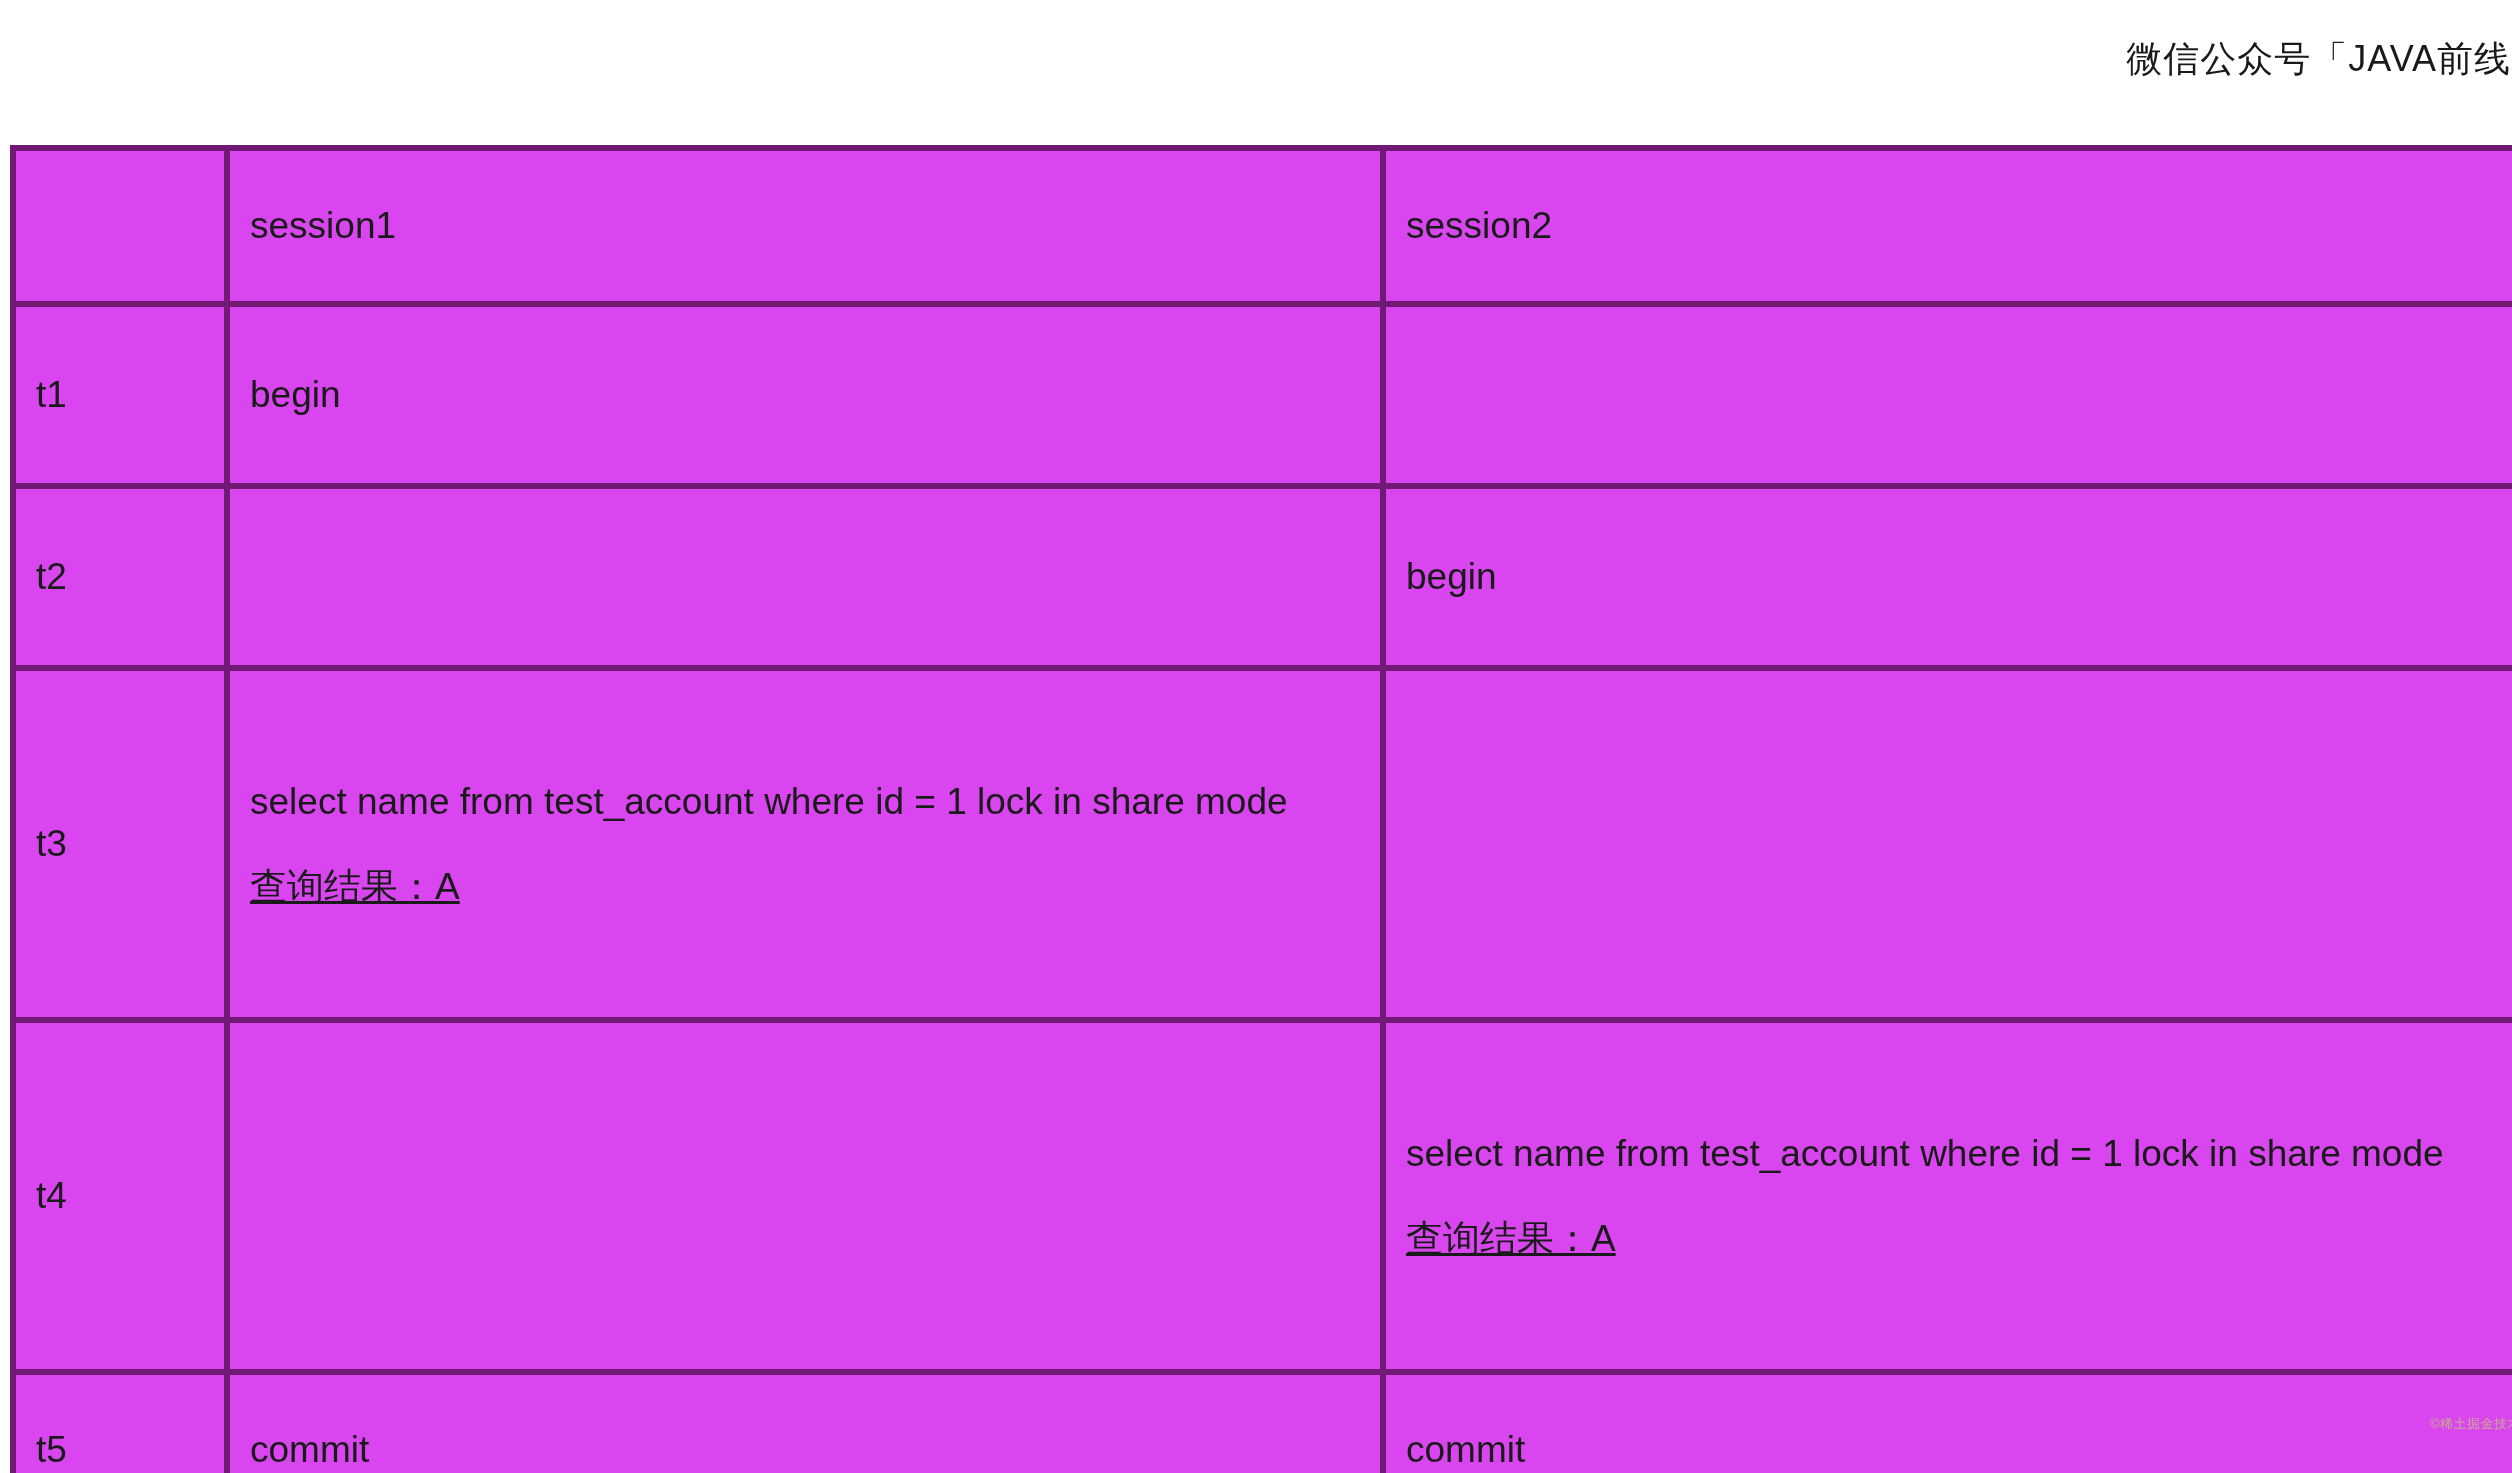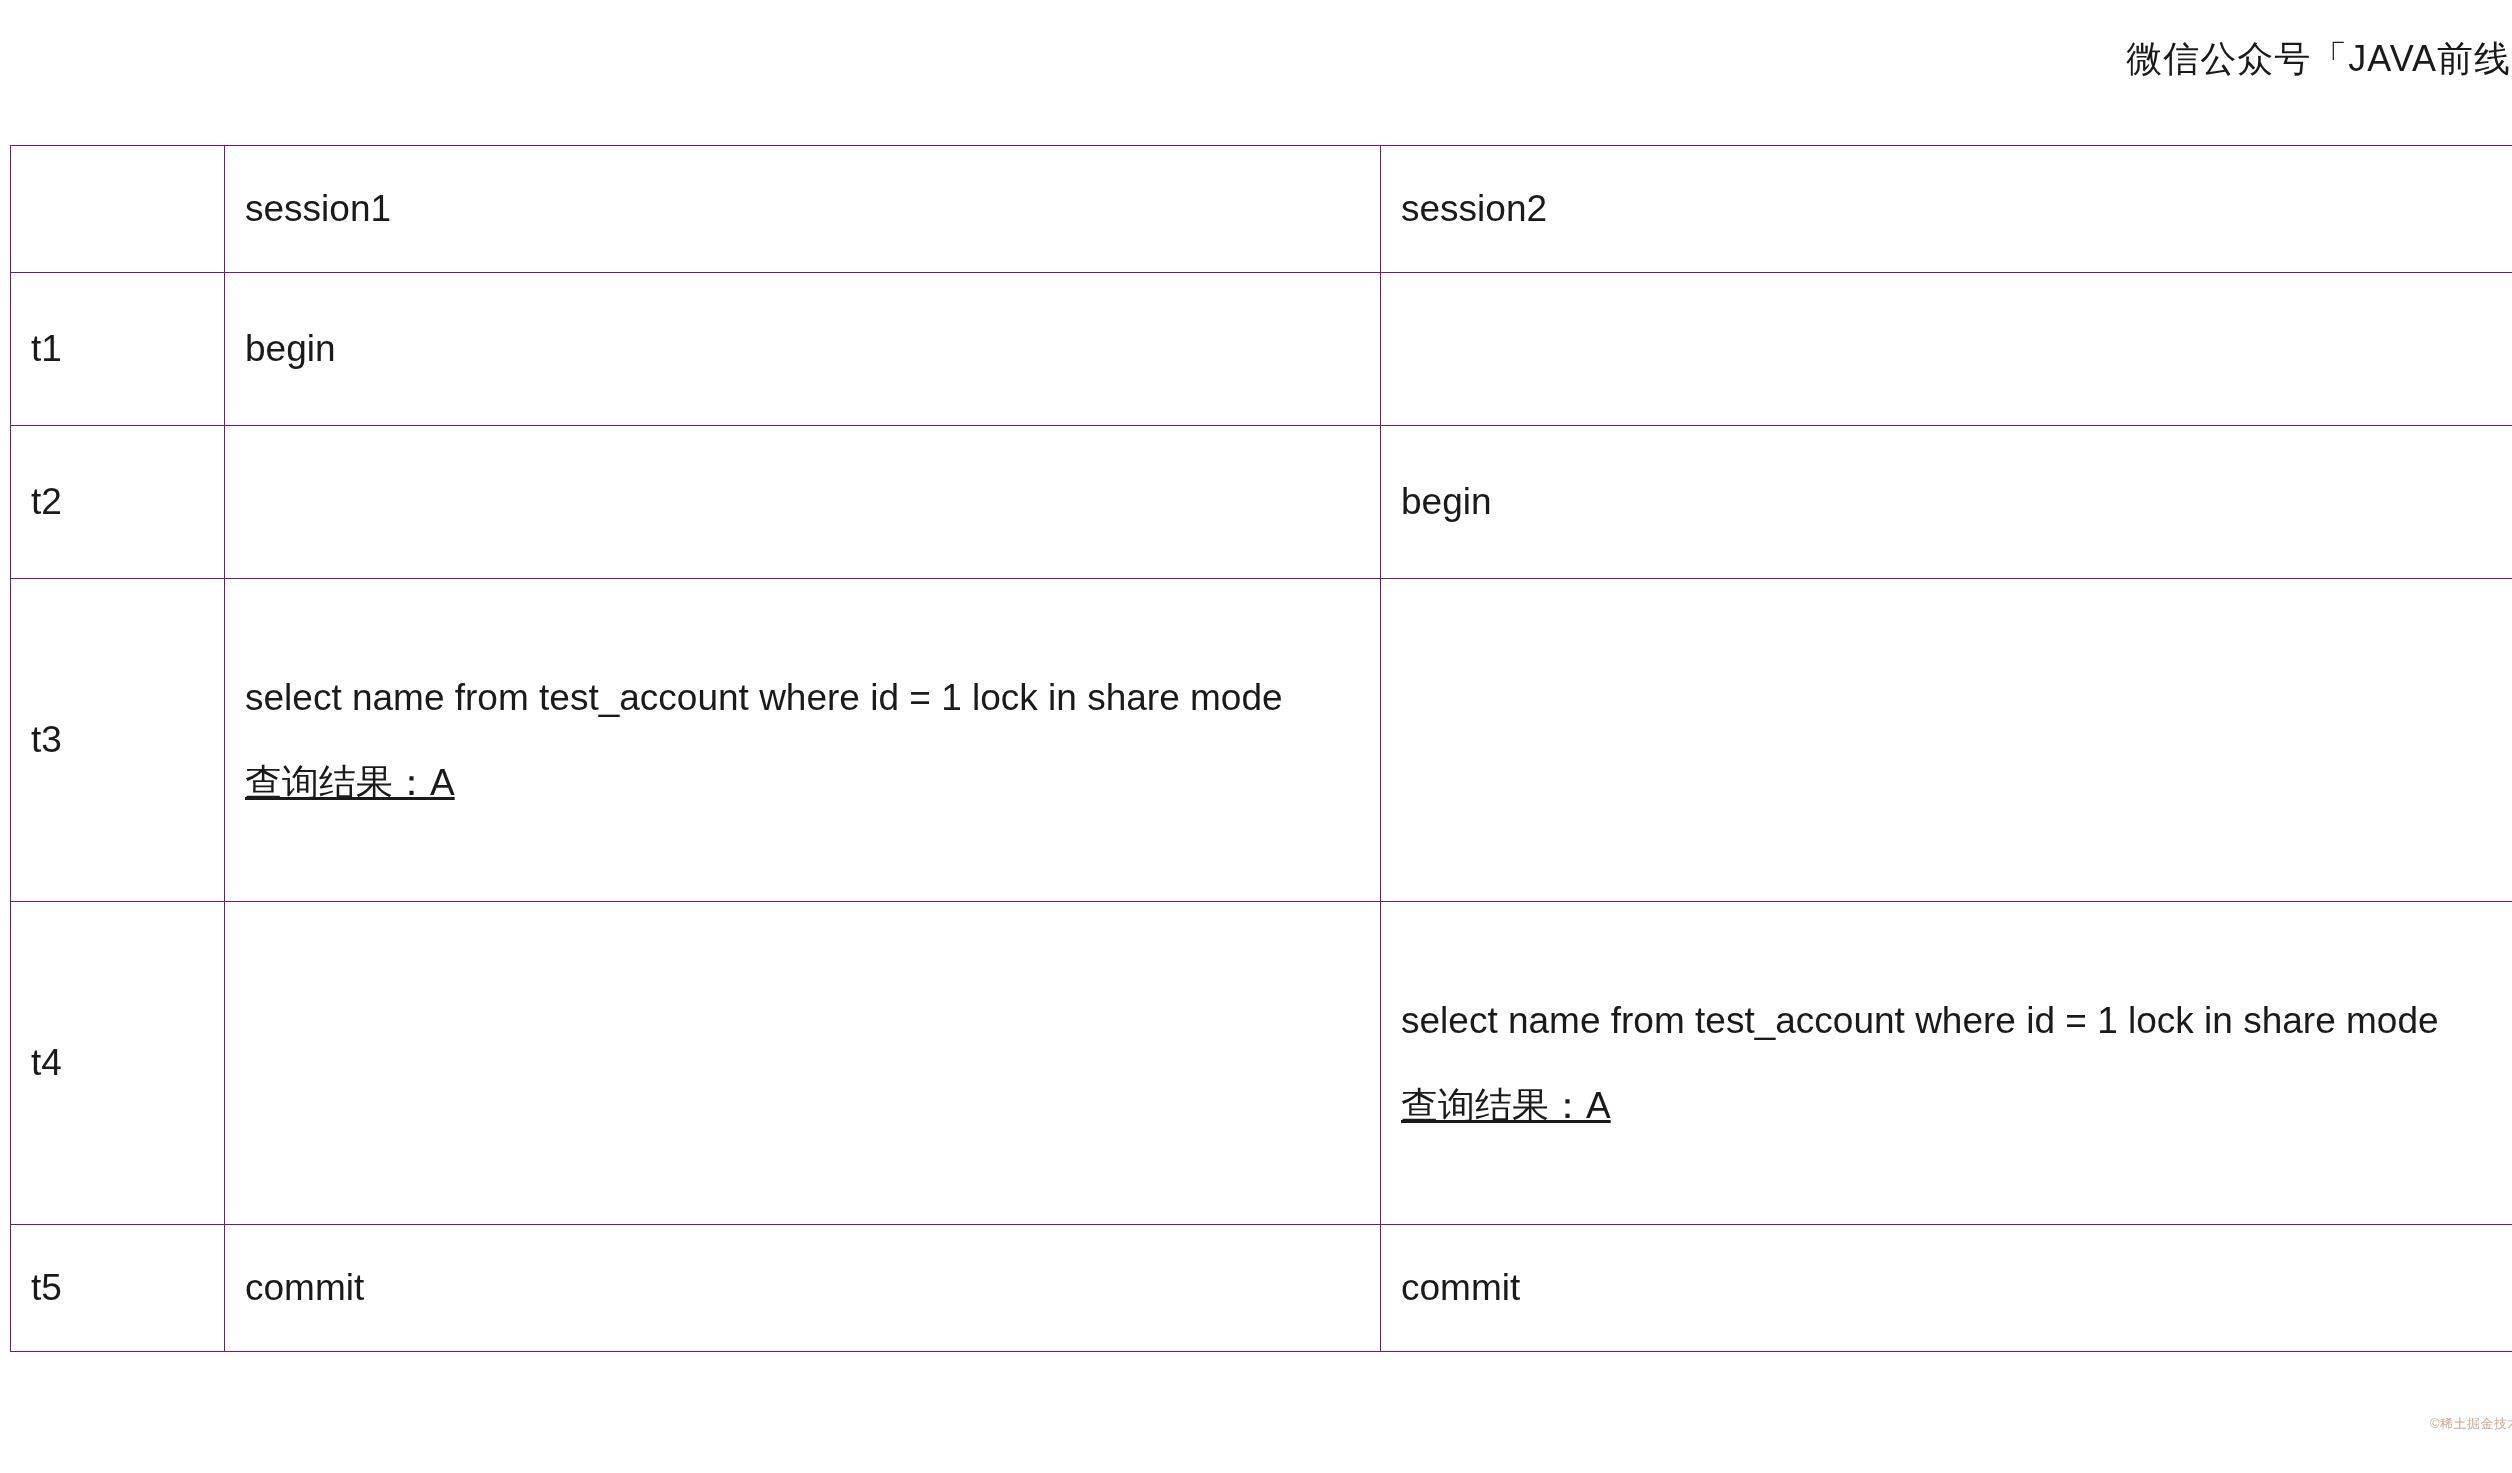--- a/index.html
+++ b/index.html
@@ -30,23 +30,23 @@
     left: 10px;
     width: 2545px;
   }
   table.seq {
     border-collapse: collapse;
     table-layout: fixed;
     width: 100%;
     background: #fae1c8;
   }
   table.seq td {
-    border: 1px solid #701a75;
-    background: #ffffff;
-    padding: 13px 20px;
+    border: 6px solid #701a75;
+    background: #d946ef;
+    padding: 25px 20px;
     font-size: 37px;
     line-height: 1.33;
     vertical-align: middle;
     color: #1a1a1a;
   }
   col.c-time { width: 214px; }
   col.c-s1 { width: 1156px; }
   col.c-s2 { width: 1176px; }
 
   .row-head td { height: 100px; }

